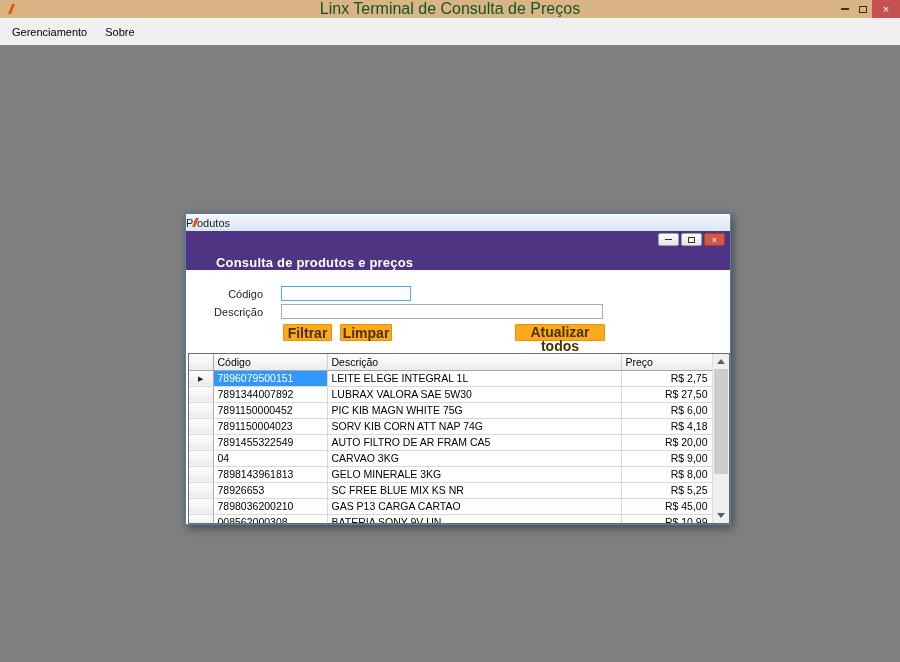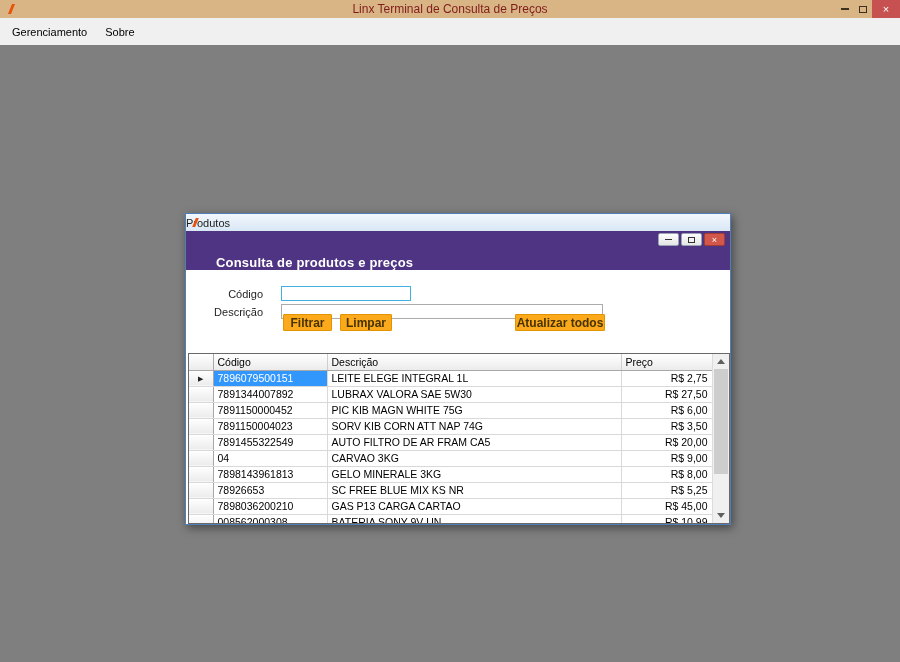--- a/index.html
+++ b/index.html
@@ -5,21 +5,21 @@
   * { margin:0; padding:0; box-sizing:border-box; }
   html,body { width:900px; height:662px; overflow:hidden; }
   body { font-family:"Liberation Sans", sans-serif; background:#7f7f7f; position:relative; }
 
   .screen { position:absolute; inset:0; background:#7f7f7f; }
 
   
   .titlebar { position:absolute; top:0; left:0; right:0; height:18px; background:#d9b484; display:flex; align-items:center; }
   .app-logo { position:absolute; left:6px; top:3px; width:10px; height:12px; }
   .app-logo .slash { position:absolute; left:4px; top:1px; width:3px; height:10px; background:#e8520a; transform:skewX(-22deg); }
-  .main-title { flex:1; text-align:center; font-size:12px; color:#7f1d1d; }
+  .main-title { flex:1; text-align:center; font-size:16px; color:#14532d; }
   .win-controls { position:absolute; right:0; top:0; height:18px; display:flex; }
   .win-btn { height:18px; display:flex; align-items:center; justify-content:center; color:#3c3020; cursor:default; }
   .win-btn.min, .win-btn.max { width:18px; }
   .glyph-bar { width:8px; height:2px; background:#3c3020; }
   .glyph-box { width:8px; height:7px; border:1px solid #3c3020; }
   .win-btn.close { width:28px; background:#c75050; color:#fff; font-size:11px; }
 
   
   .menubar { position:absolute; top:18px; left:0; right:0; height:27px; background:#f0f0f0; display:flex; align-items:stretch; padding-left:3px; }
   .menu-item { display:flex; align-items:center; padding:0 9px; font-size:11px; color:#000; }
@@ -39,21 +39,21 @@
   .mdi-btn.close { background:#d2574a; border-color:#a33c32; color:#fff; font-size:9px; }
 
   
   .form-label { position:absolute; width:85px; padding-right:8px; text-align:right; font-size:11px; color:#1f1f1f; }
   .lbl-codigo { top:74px; left:0; }
   .lbl-descricao { top:92px; left:0; }
   .txt { position:absolute; height:15px; font-size:11px; padding:0 3px; background:#fff; outline:none; font-family:"Liberation Sans", sans-serif; }
   .txt-codigo { top:72px; left:95px; width:130px; border:1px solid #41b1e1; }
   .txt-descricao { top:90px; left:95px; width:322px; border:1px solid #ababab; }
 
-  .btn { position:absolute; top:100px; height:17px; background:#fcaa1b; border:1px solid #e29400; border-radius:1px; font-family:"Liberation Sans", sans-serif; font-size:12px; font-weight:bold; color:#463300; text-align:center; padding:0; line-height:14px; cursor:default; }
+  .btn { position:absolute; top:110px; height:17px; background:#fcaa1b; border:1px solid #e29400; border-radius:1px; font-family:"Liberation Sans", sans-serif; font-size:14px; font-weight:bold; color:#463300; text-align:center; padding:0; line-height:14px; cursor:default; }
   .btn-filtrar { left:97px; width:49px; }
   .btn-limpar { left:154px; width:52px; }
   .btn-atualizar { left:329px; width:90px; }
 
   
   .grid { position:absolute; left:2px; top:139px; width:542px; height:171px; border:1px solid #696969; background:#fff; overflow:hidden; }
   .grid table { border-collapse:collapse; table-layout:fixed; width:523px; font-size:10.5px; color:#000; }
   .grid th { background:linear-gradient(#ffffff,#ebebeb); border-right:1px solid #cfcfcf; border-bottom:1px solid #a8a8a8; font-weight:normal; text-align:left; padding:0 4px; height:16px; white-space:nowrap; overflow:hidden; }
   .grid th.corner { border-right:1px solid #a8a8a8; }
   .grid th.h-preco { text-align:left; }
@@ -167,21 +167,21 @@
             <tr>
               <td class="rowheader"></td>
               <td class="col-codigo">7891150000452</td>
               <td class="col-descricao">PIC KIB MAGN WHITE 75G</td>
               <td class="col-preco">R$ 6,00</td>
             </tr>
             <tr>
               <td class="rowheader"></td>
               <td class="col-codigo">7891150004023</td>
               <td class="col-descricao">SORV KIB CORN ATT NAP 74G</td>
-              <td class="col-preco">R$ 3,50</td>
+              <td class="col-preco">R$ 4,18</td>
             </tr>
             <tr>
               <td class="rowheader"></td>
               <td class="col-codigo">7891455322549</td>
               <td class="col-descricao">AUTO FILTRO DE AR FRAM CA5</td>
               <td class="col-preco">R$ 20,00</td>
             </tr>
             <tr>
               <td class="rowheader"></td>
               <td class="col-codigo">04</td>

